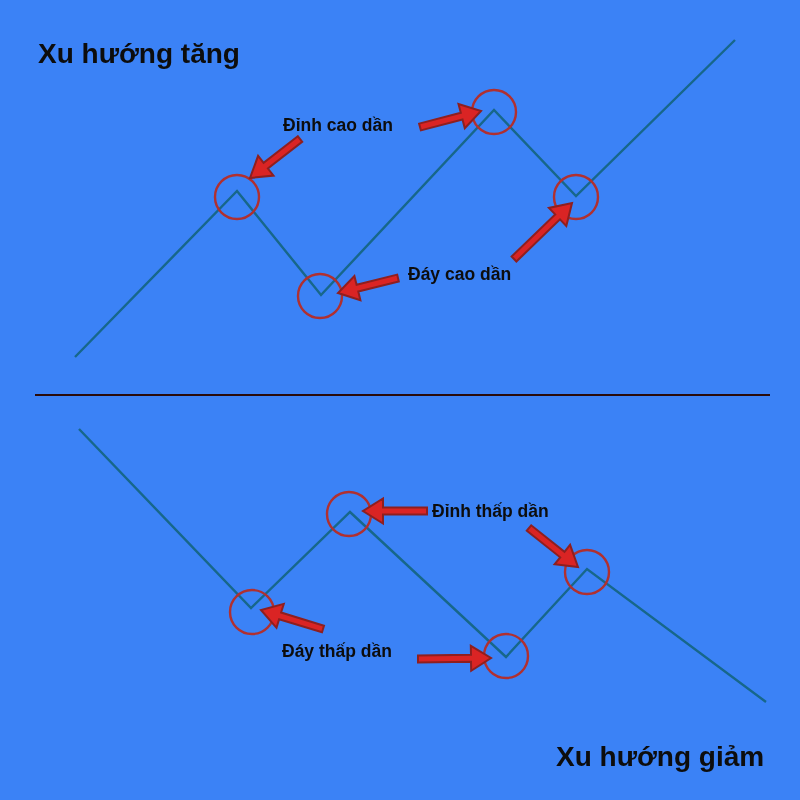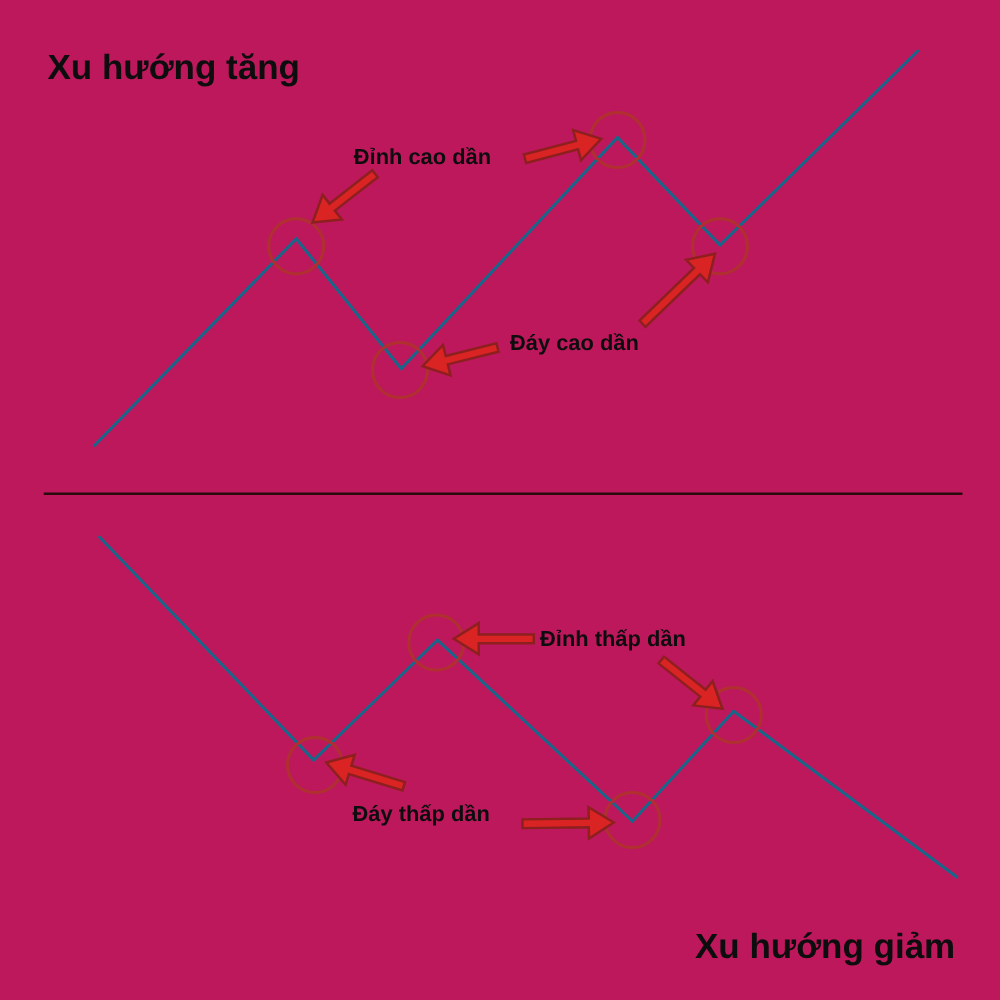--- a/index.html
+++ b/index.html
@@ -25,21 +25,21 @@
   .pivot-label {
     font-family: "Liberation Sans", sans-serif;
     font-size: 17.5px;
     font-weight: bold;
     fill: #0d0d0d;
   }
 </style>
 </head>
 <body style="background: rgb(255, 253, 251);">
 
-<div class="stage" style="background: #be185d;">
+<div class="stage" style="background: #3b82f6;">
   <svg id="diagram-svg" width="800" height="800" viewBox="0 0 800 800">
 
     <g id="uptrend-shapes">
         <polyline points="75,357 237,191 321,295 494,110 576,196 735,40" fill="none" stroke="#17678a" stroke-width="2.4"></polyline>
         <circle cx="237" cy="197" r="22" fill="none" stroke="#b03030" stroke-width="2.4"></circle>
         <circle cx="320" cy="296" r="22" fill="none" stroke="#b03030" stroke-width="2.4"></circle>
         <circle cx="494" cy="112" r="22" fill="none" stroke="#b03030" stroke-width="2.4"></circle>
         <circle cx="576" cy="197" r="22" fill="none" stroke="#b03030" stroke-width="2.4"></circle>
         <polygon points="297.8,136.2 263.6,162.9 258.1,155.8 250.0,178.0 273.5,175.6 267.9,168.5 302.2,141.8" fill="#da2424" stroke="#8e1f1f" stroke-width="2" stroke-linejoin="miter"></polygon>
         <polygon points="420.9,130.4 462.5,119.5 464.8,128.2 481.0,111.0 458.5,104.0 460.8,112.7 419.1,123.6" fill="#da2424" stroke="#8e1f1f" stroke-width="2" stroke-linejoin="miter"></polygon>

